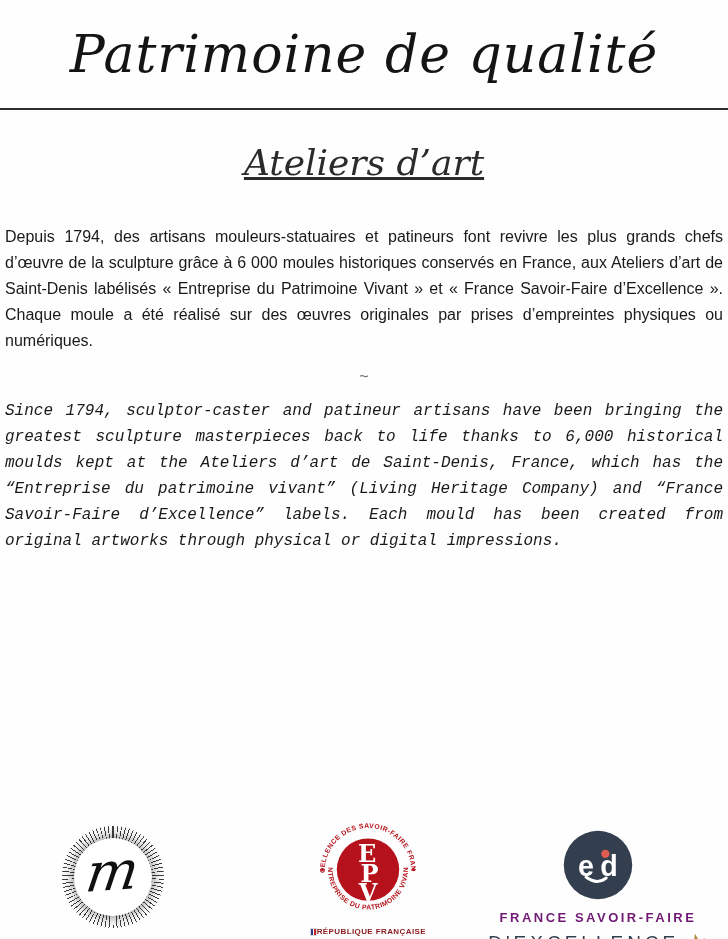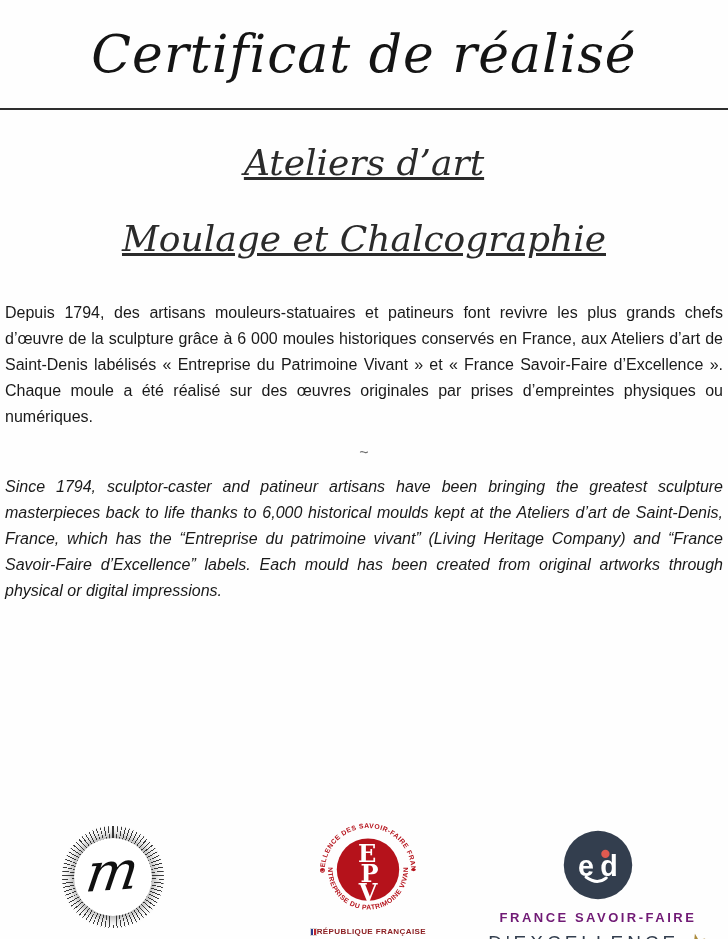--- a/index.html
+++ b/index.html
@@ -50,21 +50,21 @@
   .body-par {
     font-size: 16px;
     line-height: 26px;
     text-align: justify;
     margin: 0;
     color: #191919;
   }
   .en { font-style: italic; }
   .p1 { margin-top: 34px; }
   .p2 { margin-top: 16px; }
-  .p3 { margin-top: 8px; }
+  .p3 { margin-top: 8px; font-family: Liberation Mono, monospace; }
   .p4 { margin-top: 16px; }
   .tilde {
     text-align: center;
     font-size: 16px;
     color: #6d6d6d;
     margin: 14px 0 12px 0;
   }
 
   
   .logos {
@@ -196,26 +196,25 @@
     display: inline-block;
     transform: rotate(-12deg);
     letter-spacing: 0;
   }
 </style>
 </head>
 <body>
 
 <div class="page">
 
-  <h1 class="script title">Certificat de réalisé</h1>
+  <h1 class="script title">Patrimoine de qualité</h1>
 
   <hr class="rule">
 
   <h2 class="script subtitle sub1">Ateliers d’art</h2>
-  <h2 class="script subtitle sub2">Moulage et Chalcographie</h2>
 
   <div class="content">
     <p class="body-par p1">Depuis 1794, des artisans mouleurs-statuaires et patineurs font revivre les plus grands chefs d’œuvre de la sculpture grâce à 6 000 moules historiques conservés en France, aux Ateliers d’art de Saint-Denis labélisés « Entreprise du Patrimoine Vivant » et « France Savoir-Faire d’Excellence ». Chaque moule a été réalisé sur des œuvres originales par prises d’empreintes physiques ou numériques.</p>
     <div class="tilde">~</div>
     <p class="body-par en p3">Since 1794, sculptor-caster and patineur artisans have been bringing the greatest sculpture masterpieces back to life thanks to 6,000 historical moulds kept at the Ateliers d’art de Saint-Denis, France, which has the “Entreprise du patrimoine vivant” (Living Heritage Company) and “France Savoir-Faire d’Excellence” labels. Each mould has been created from original artworks through physical or digital impressions.</p>
   </div>
 
   <div class="logos">
 
     <div class="rmn">

